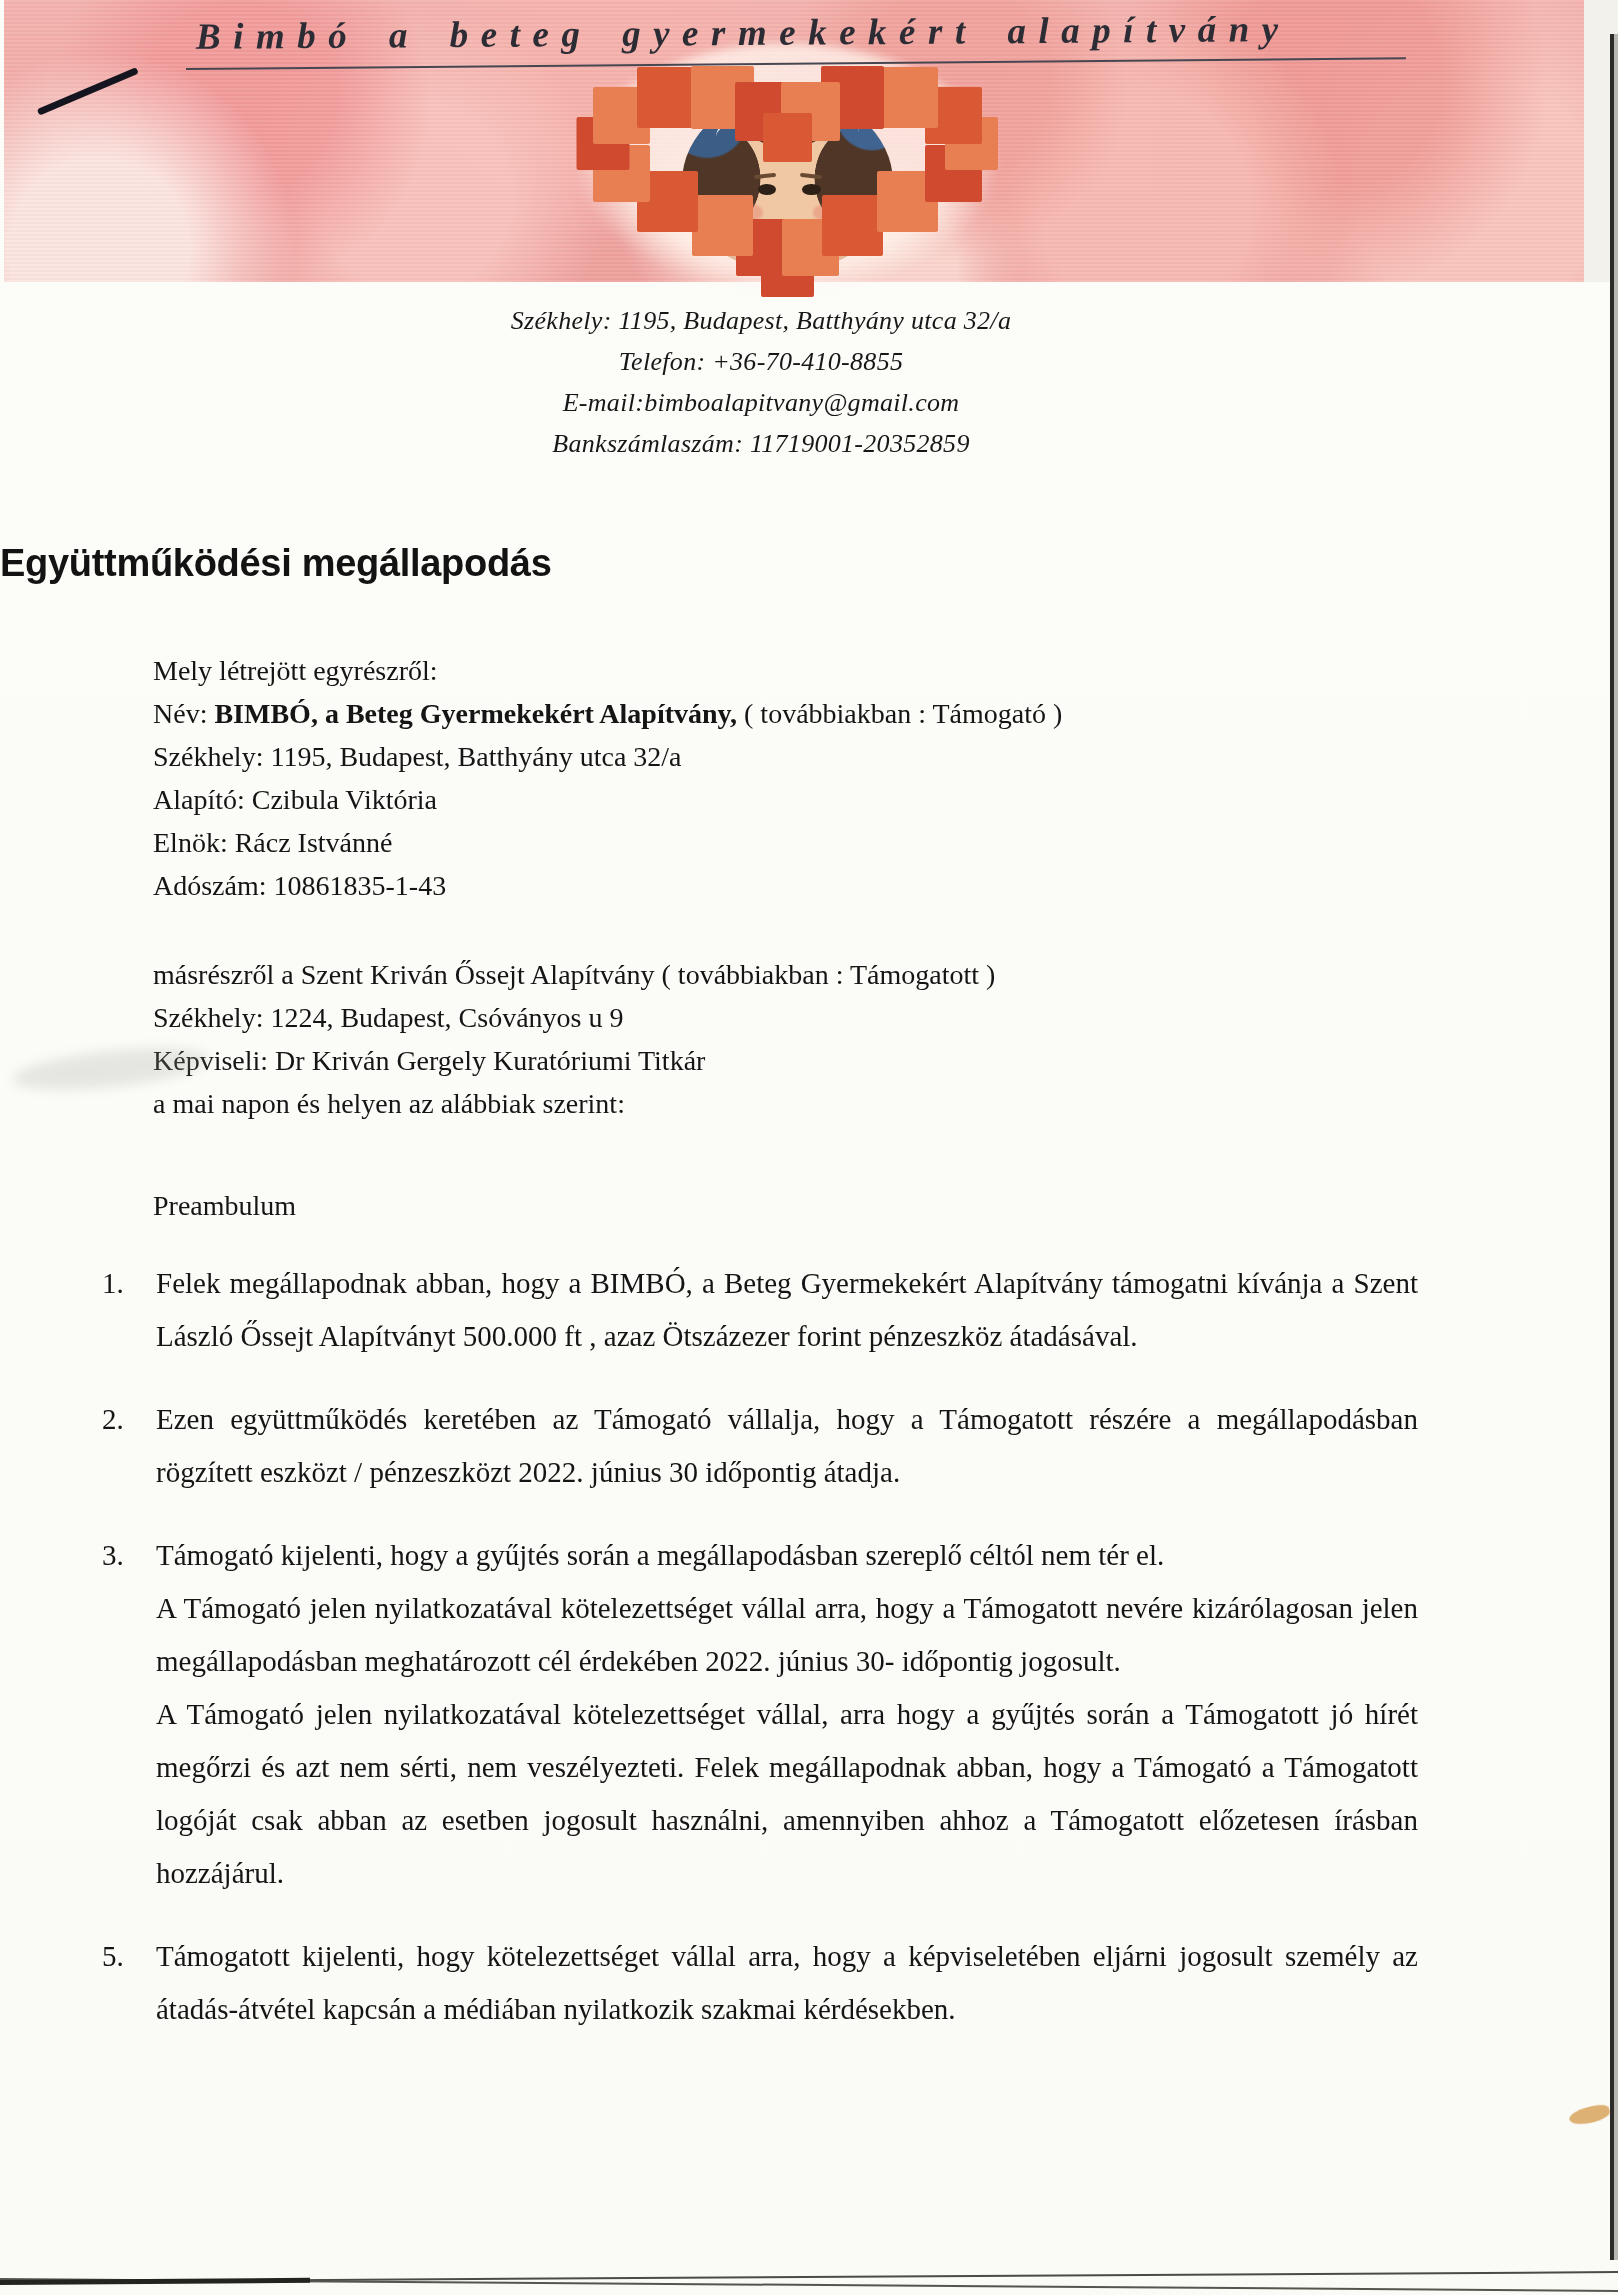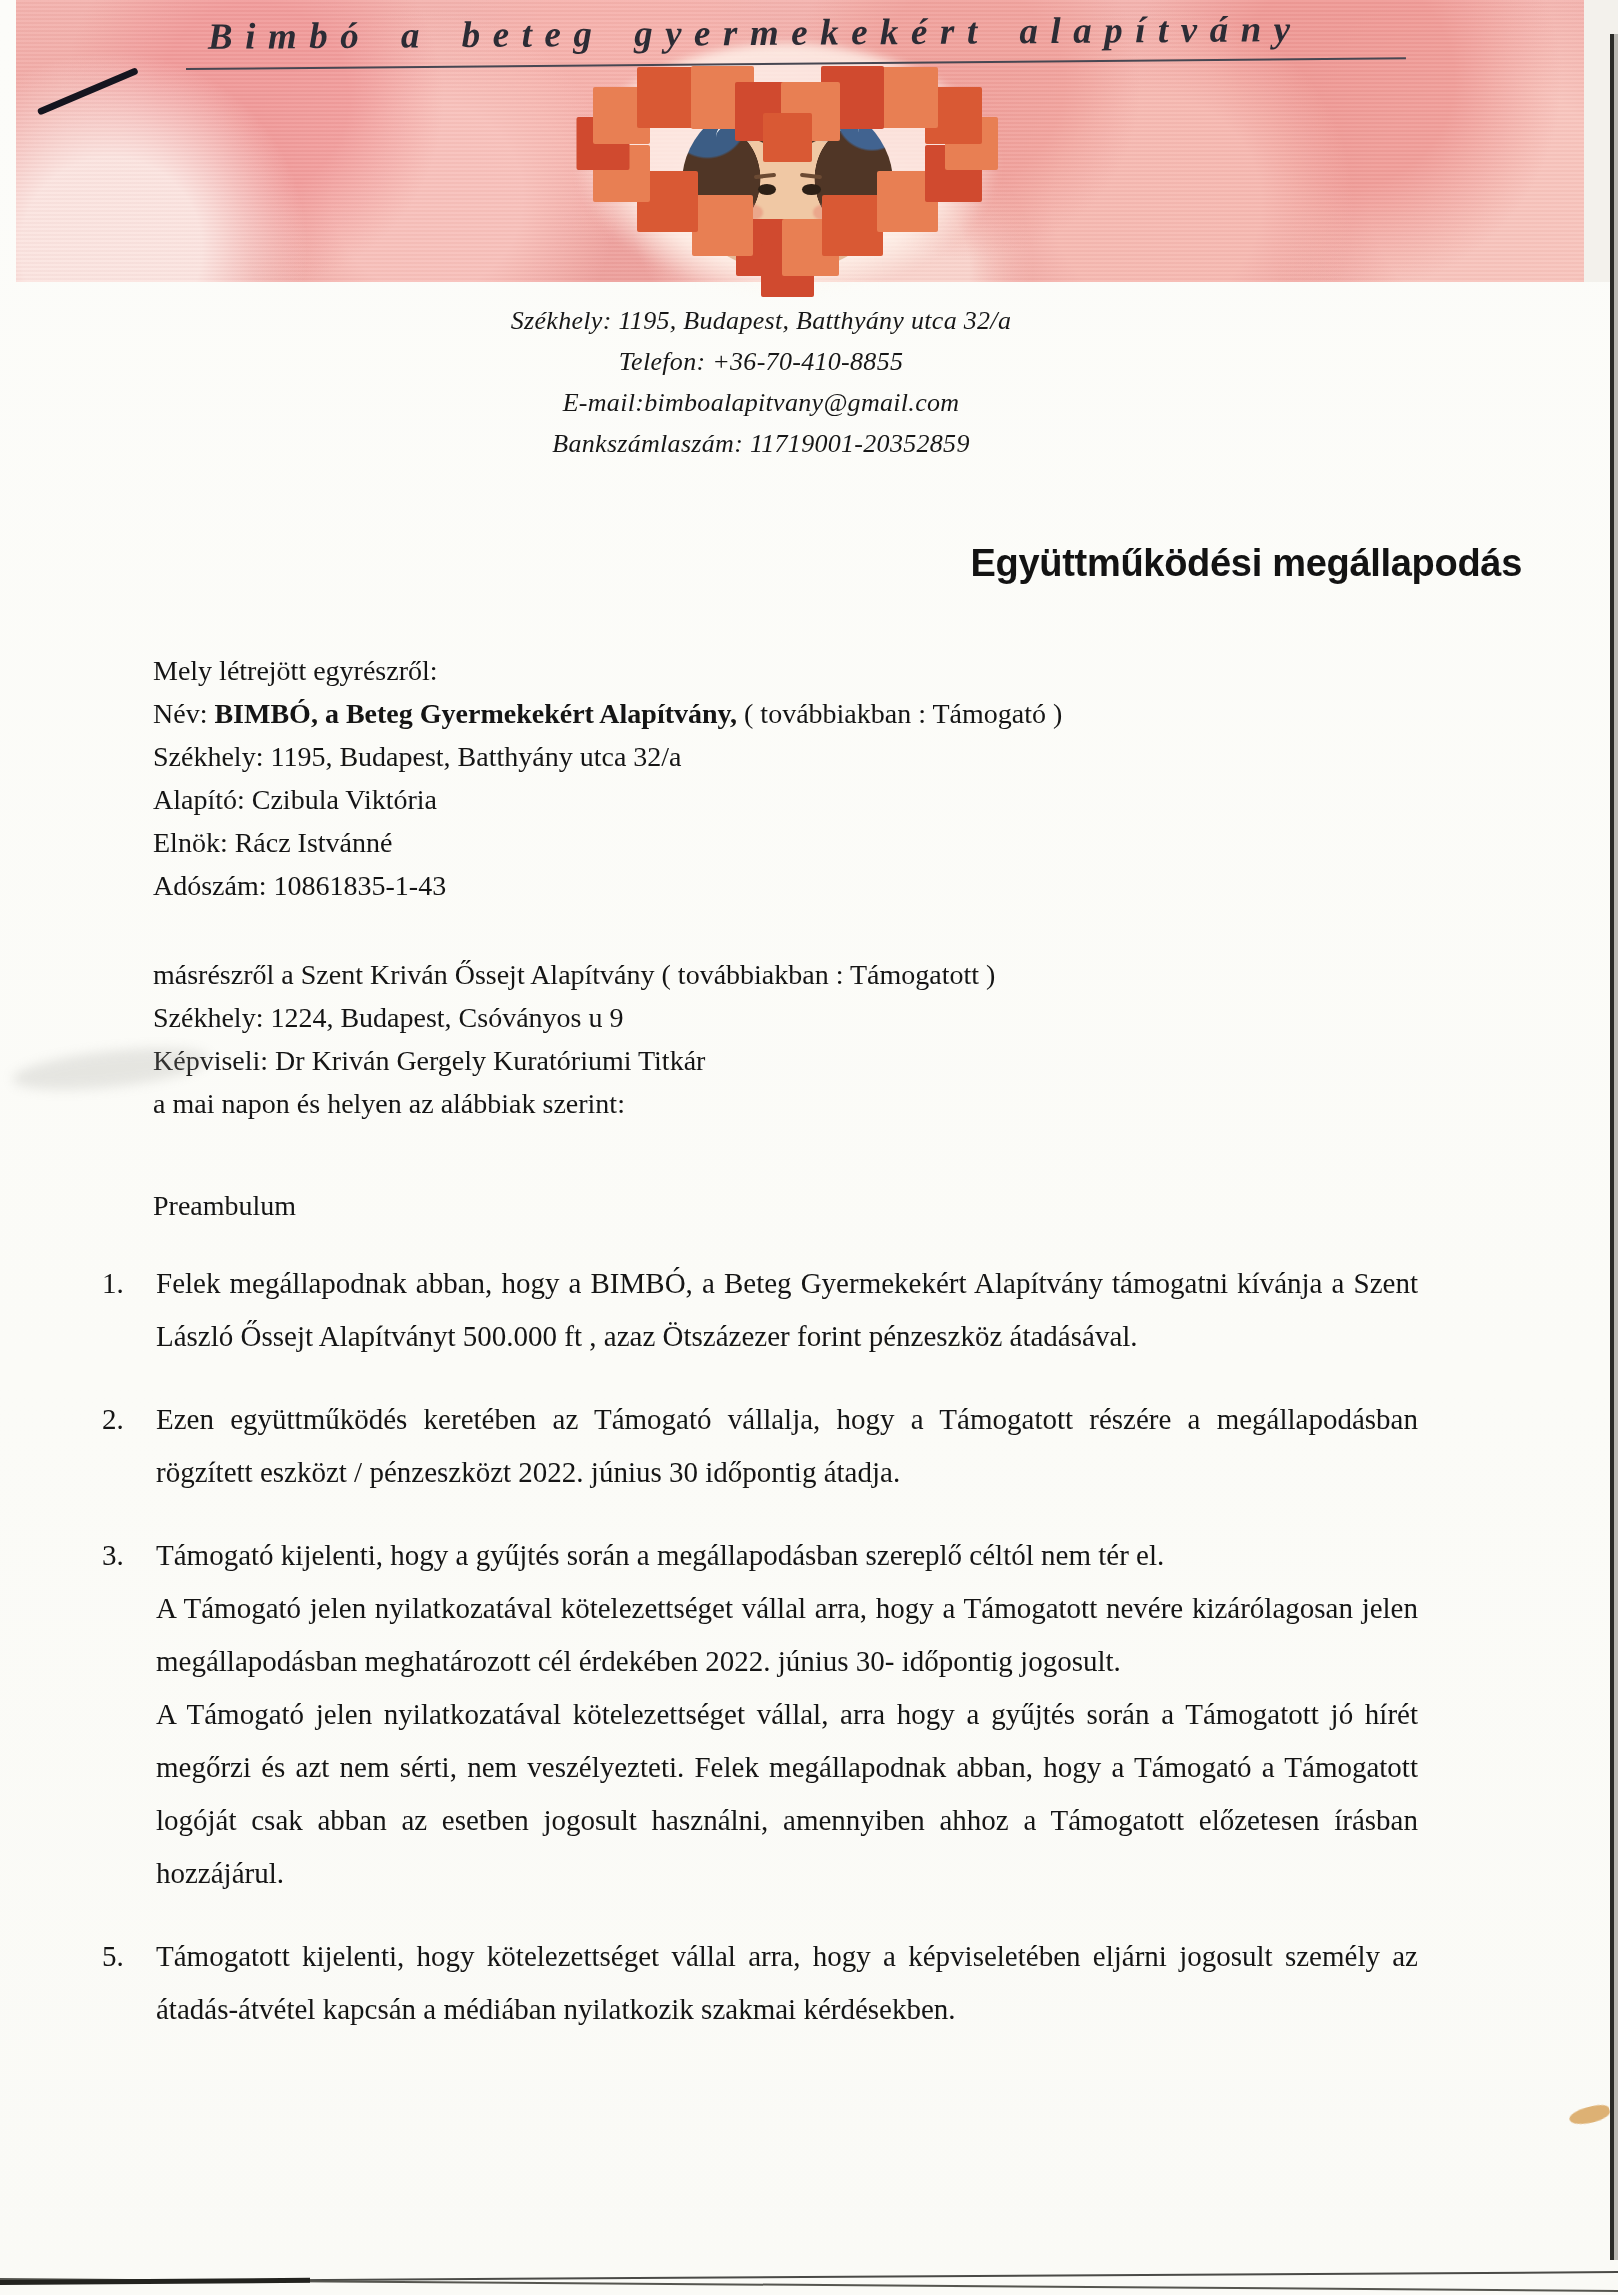--- a/index.html
+++ b/index.html
@@ -7,21 +7,21 @@
     position:relative;
     width:1618px;height:2295px;
     background:linear-gradient(180deg,#fcfcf9 0%,#fbfbf7 60%,#fafaf6 100%);
     font-family:"Liberation Serif", serif;
     color:#1b1b1b;
     overflow:hidden;
   }
 
   
   .banner{
-    position:absolute;left:16px;top:0;width:1584px;height:282px;
+    position:absolute;left:4px;top:0;width:1584px;height:282px;
     background:
       radial-gradient(circle at 6% 88%, rgba(252,232,228,.95) 0 6%, rgba(252,232,228,0) 13%),
       radial-gradient(circle at 15% 35%, rgba(240,150,150,.8) 0 7%, rgba(240,150,150,0) 14%),
       radial-gradient(circle at 26% 70%, rgba(249,196,190,.9) 0 8%, rgba(249,196,190,0) 16%),
       radial-gradient(circle at 38% 25%, rgba(246,178,172,.85) 0 9%, rgba(246,178,172,0) 17%),
       radial-gradient(circle at 47% 75%, rgba(251,214,206,.9) 0 7%, rgba(251,214,206,0) 15%),
       radial-gradient(circle at 60% 30%, rgba(240,158,152,.75) 0 10%, rgba(240,158,152,0) 18%),
       radial-gradient(circle at 72% 72%, rgba(247,188,180,.9) 0 9%, rgba(247,188,180,0) 17%),
       radial-gradient(circle at 84% 28%, rgba(238,148,144,.8) 0 8%, rgba(238,148,144,0) 16%),
       radial-gradient(circle at 93% 70%, rgba(249,200,192,.9) 0 8%, rgba(249,200,192,0) 15%),
@@ -116,21 +116,21 @@
   .contact{
     position:absolute;left:0;top:300px;width:1522px;text-align:center;z-index:2;
   }
   .contact-line{
     font-style:italic;font-size:26px;line-height:41px;color:#171717;
     letter-spacing:0.3px;
   }
 
   
   .doc-title{
-    position:absolute;left:0;top:542px;width:1522px;text-align:right;
+    position:absolute;left:0;top:542px;width:1522px;text-align:left;
     font-family:"Liberation Sans", sans-serif;font-weight:bold;font-size:38px;
     color:#131313;letter-spacing:-0.3px;
   }
 
   
   .body{
     position:absolute;left:102px;top:649px;width:1316px;
     font-size:28px;line-height:43px;color:#151515;
   }
   .indent{margin-left:51px;}

